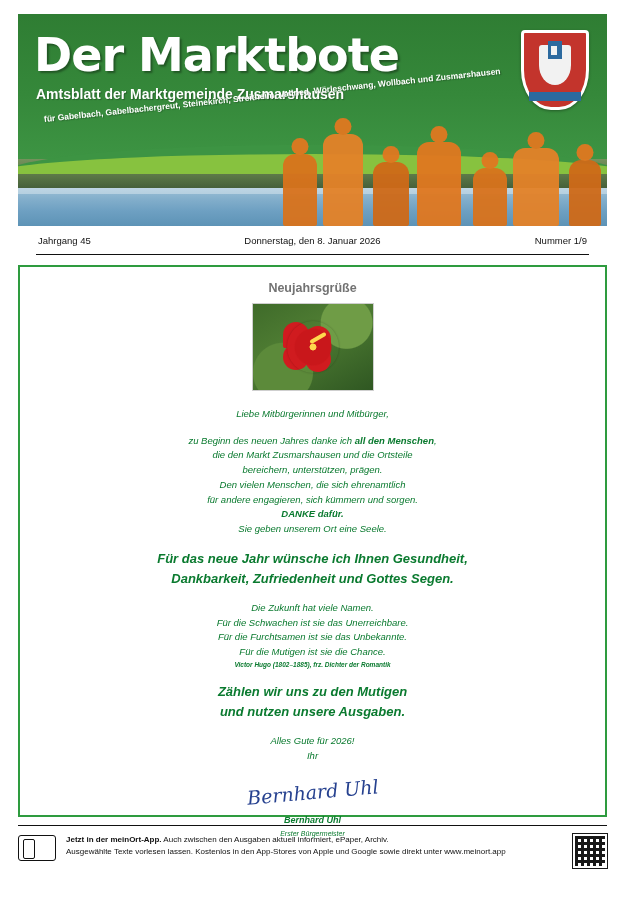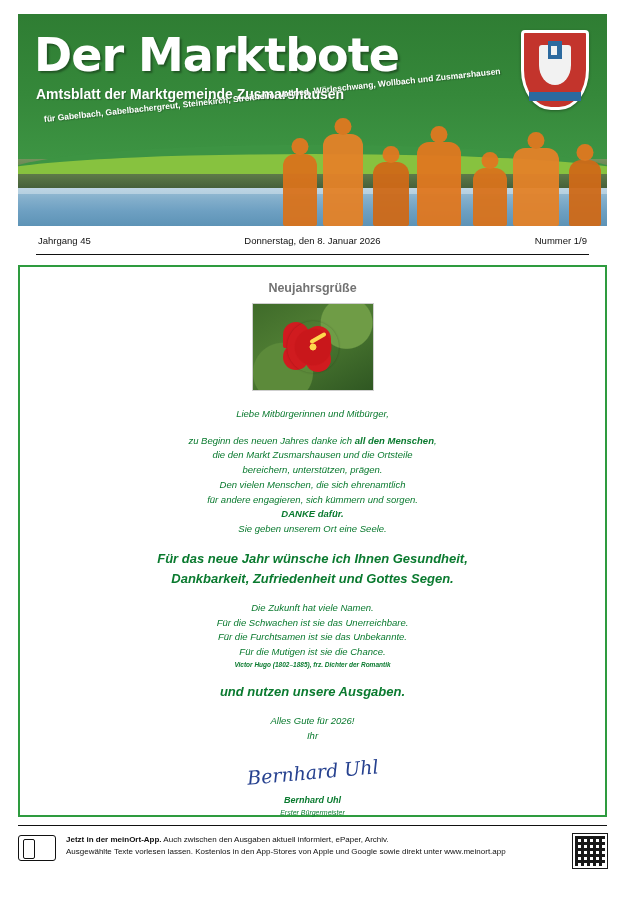--- a/index.html
+++ b/index.html
@@ -465,20 +465,21 @@
 
       <div class="para">
         <span class="line">Die Zukunft hat viele Namen.</span>
         <span class="line">Für die Schwachen ist sie das Unerreichbare.</span>
         <span class="line">Für die Furchtsamen ist sie das Unbekannte.</span>
         <span class="line">Für die Mutigen ist sie die Chance.</span>
         <span class="line quote-source">Victor Hugo (1802–1885), frz. Dichter der Romantik</span>
       </div>
 
       <div class="para big">
+        <span class="line">Zählen wir uns zu den Mutigen</span>
         <span class="line">und nutzen unsere Ausgaben.</span>
       </div>
 
       <div class="para">
         <span class="line">Alles Gute für 2026!</span>
         <span class="line">Ihr</span>
       </div>
 
       <div class="signature">
         <span class="sig-text">Bernhard Uhl</span>

